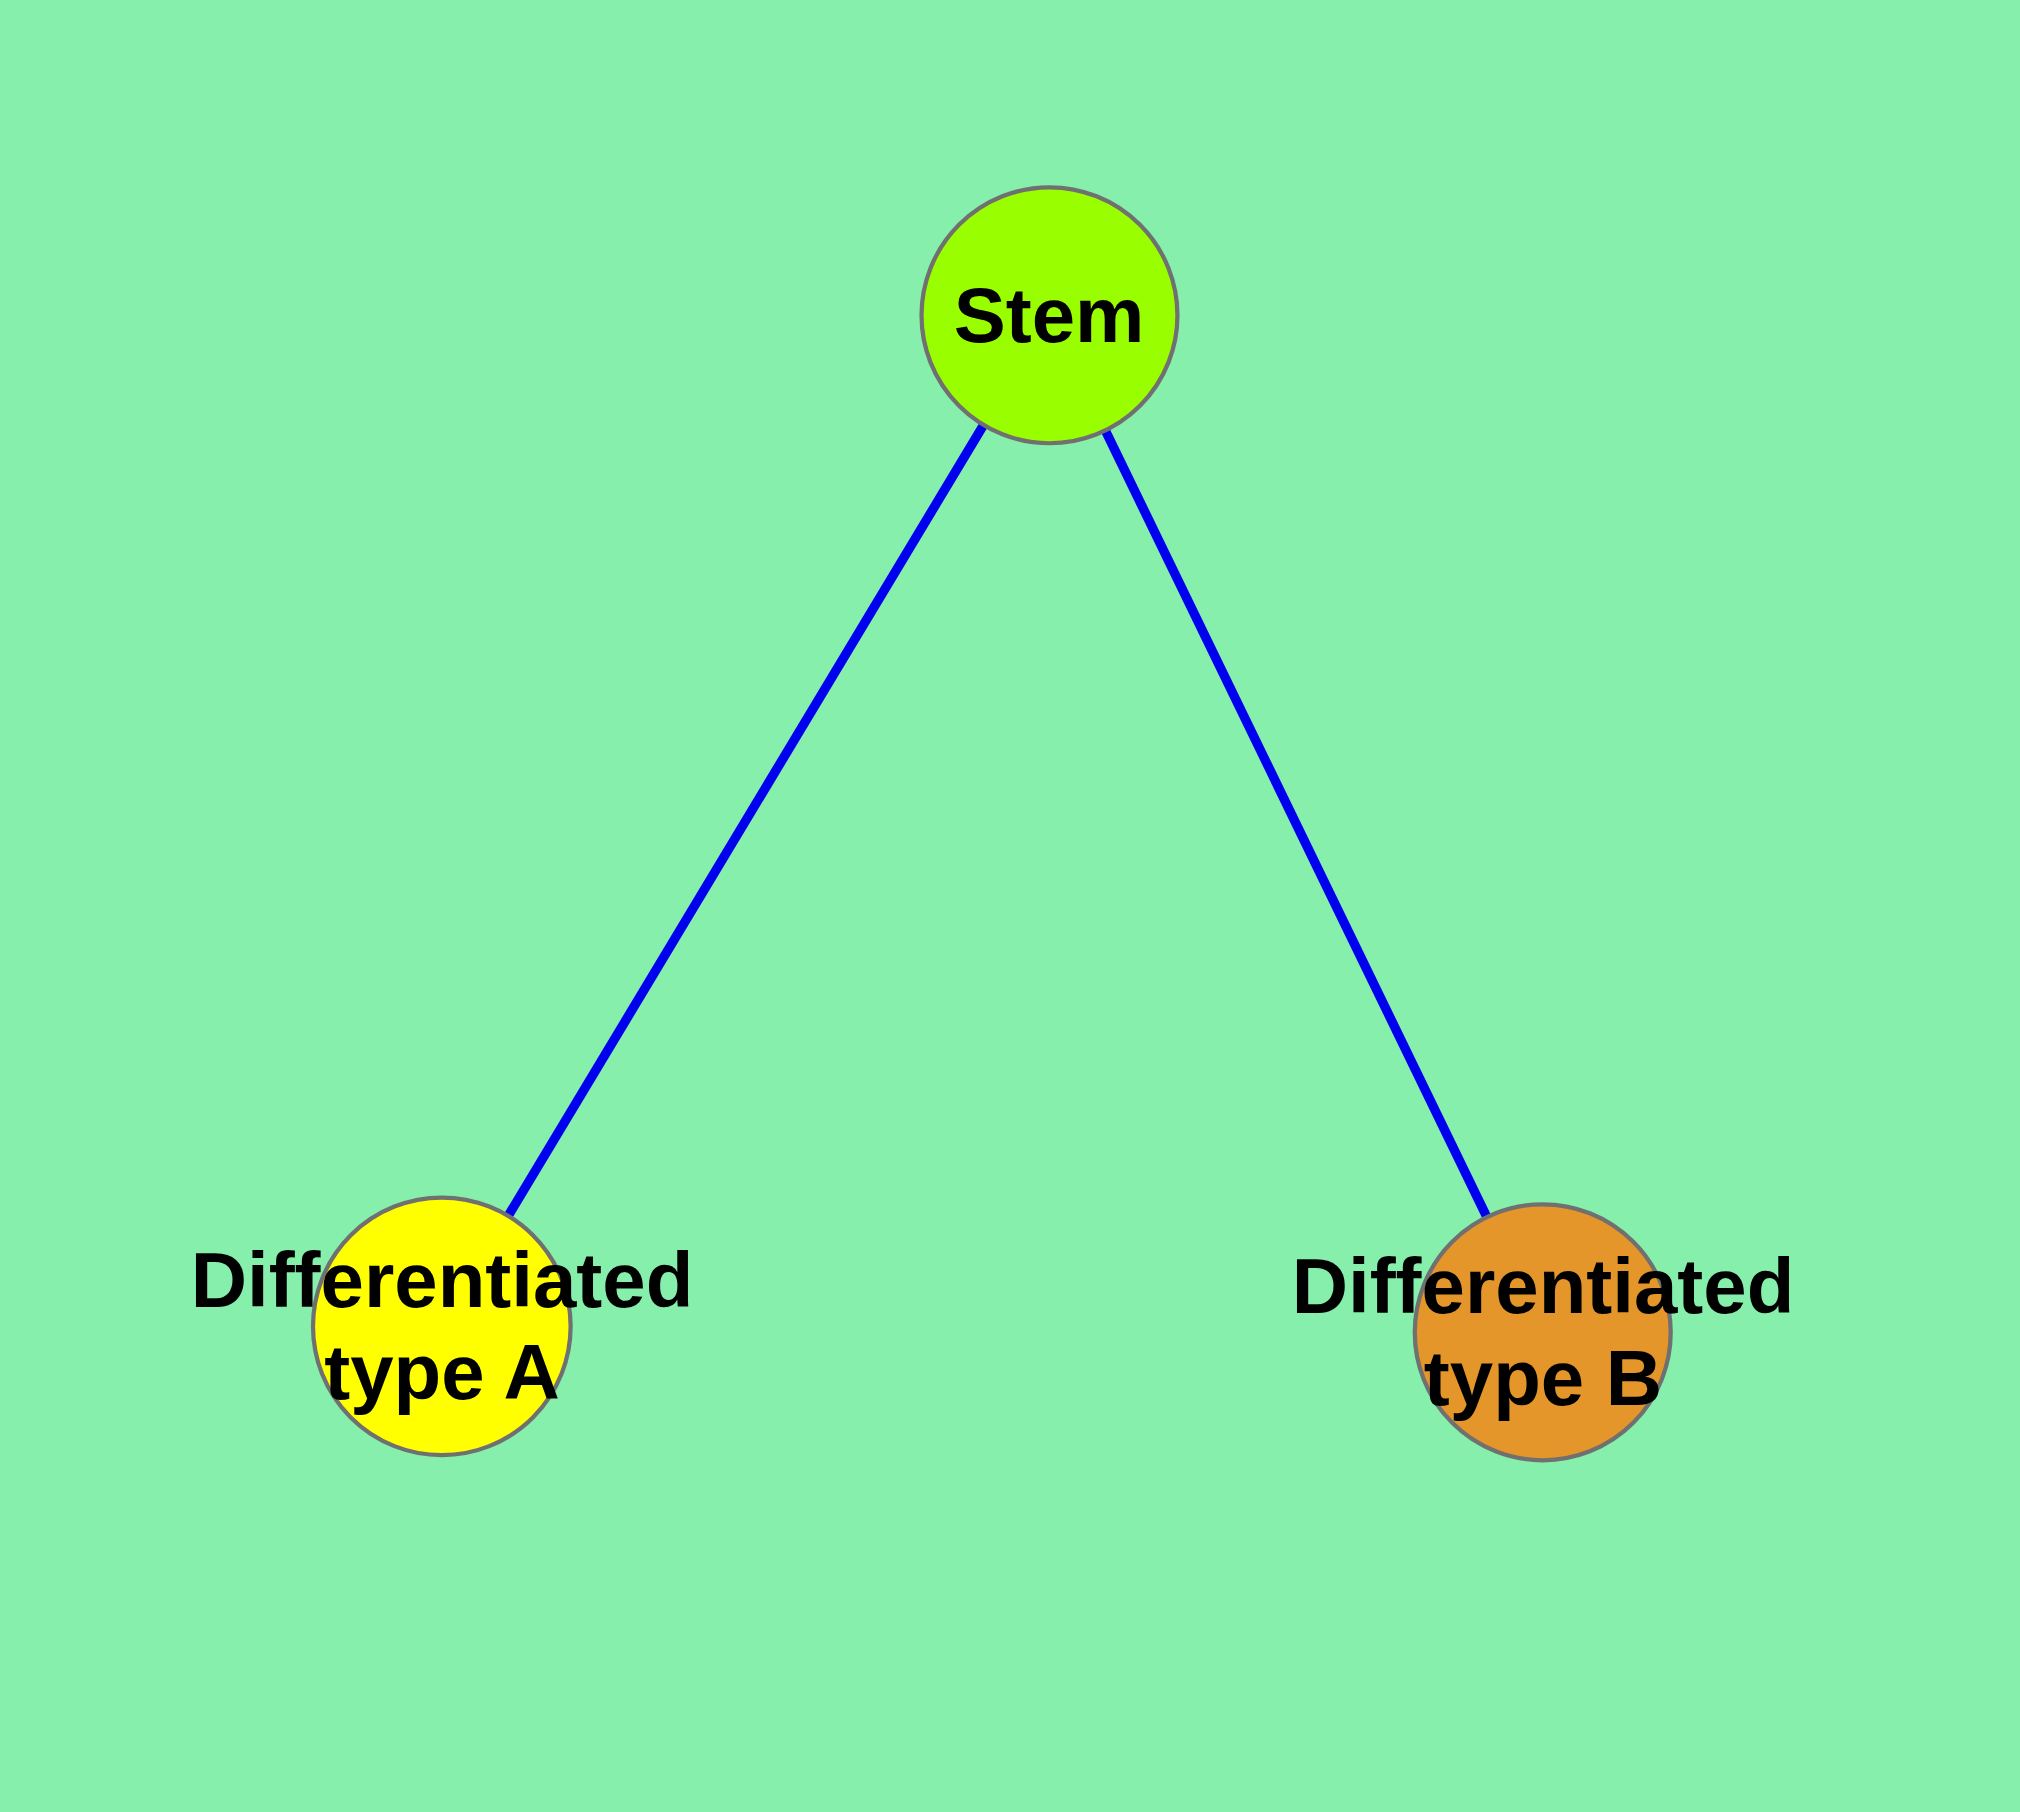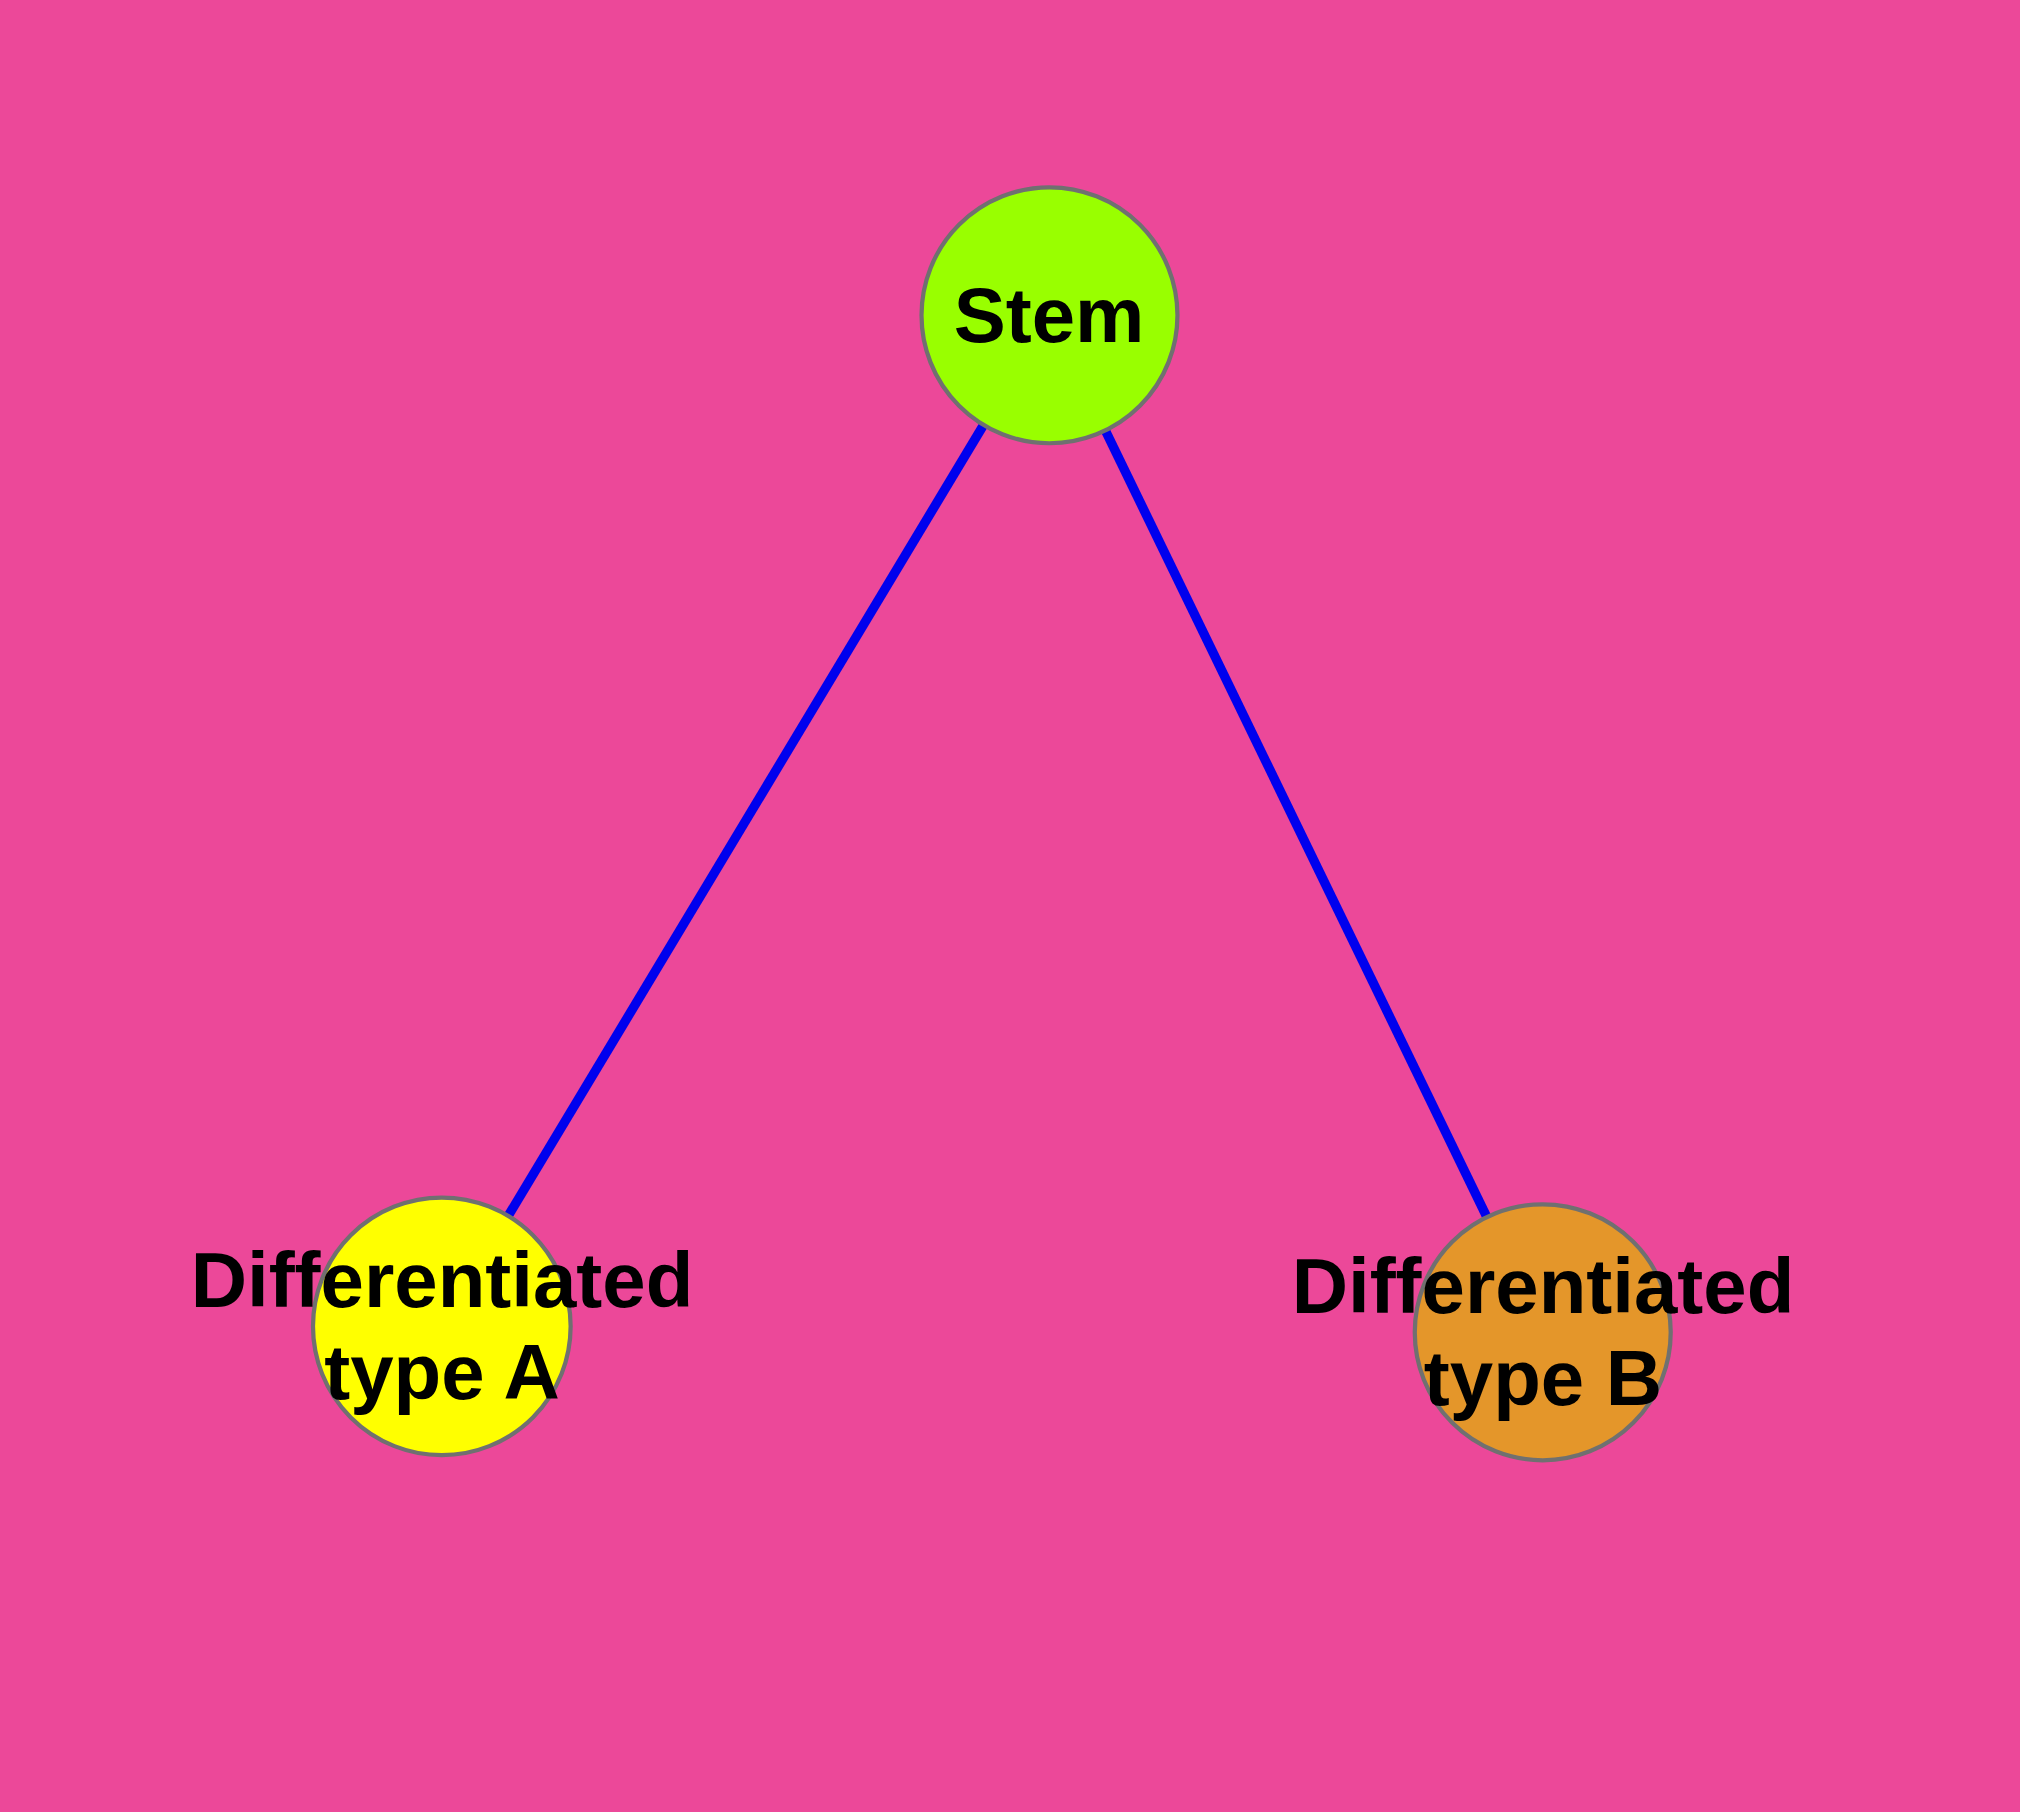--- a/index.html
+++ b/index.html
@@ -25,21 +25,21 @@
     line-height: 92px;
     color: #000000;
     text-align: center;
     white-space: pre-line;
     letter-spacing: 0px;
   }
 </style>
 </head>
 <body>
 
-<div id="canvas" style="width: 2021px; height: 1812px; background: #ec4899;">
+<div id="canvas" style="width: 2021px; height: 1812px; background: #86efac;">
 
   <svg id="graph-svg" xmlns="http://www.w3.org/2000/svg" width="2021" height="1812" viewBox="0 0 2384 2138">
 
     <line x1="1238" y1="372" x2="521" y2="1565" stroke="#0000EE" stroke-width="11"></line>
 
     <line x1="1238" y1="372" x2="1820" y2="1572" stroke="#0000EE" stroke-width="11"></line>
 
     <circle cx="1238" cy="372" r="151" fill="#99FF00" stroke="#707070" stroke-width="5"></circle>
 
     <circle cx="521" cy="1565" r="152" fill="#FFFF00" stroke="#707070" stroke-width="5"></circle>

